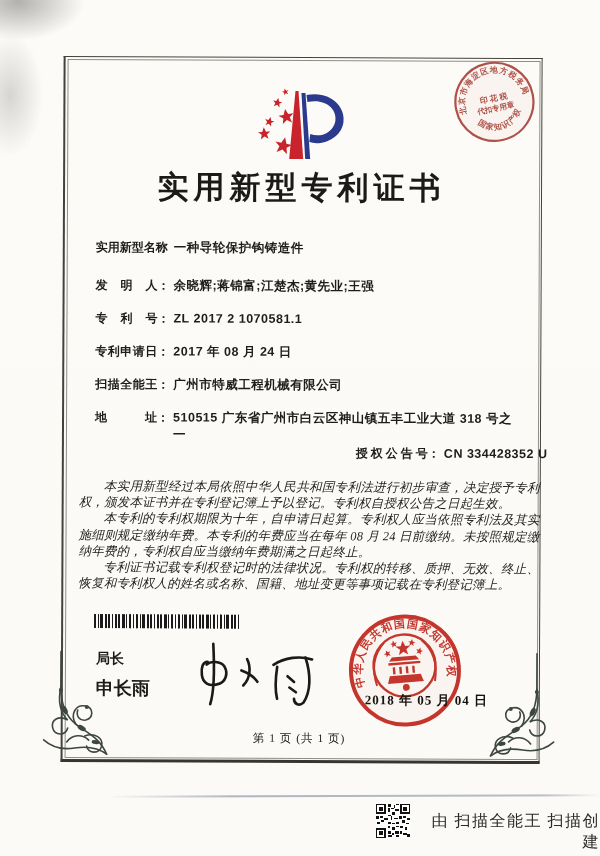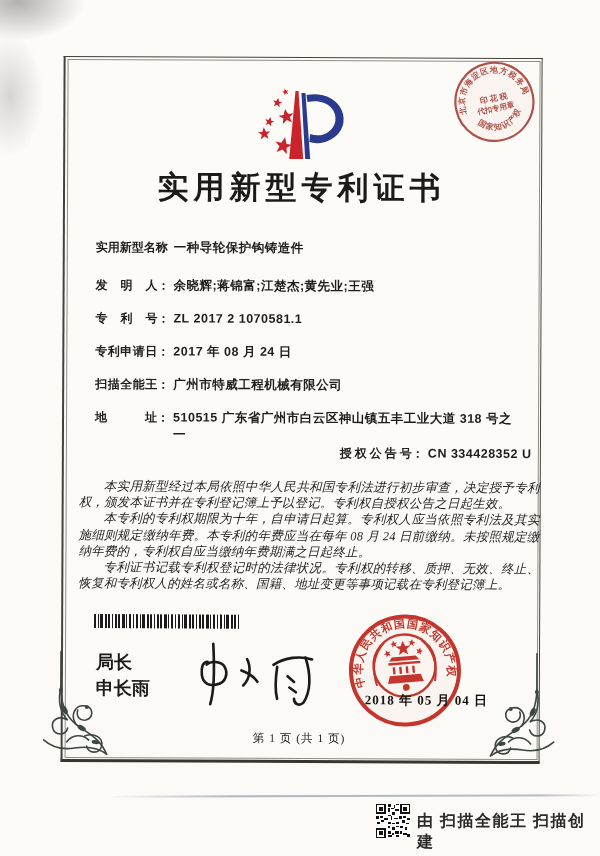--- a/index.html
+++ b/index.html
@@ -38,59 +38,59 @@
   .fields{
     position:absolute;left:95px;top:240px;width:448px;
     font-family:"Liberation Sans","DejaVu Sans",sans-serif;
     font-size:12px;font-weight:bold;color:#1e1d1b;
   }
   .frow{margin-bottom:16px;line-height:17px;white-space:nowrap;}
   .frow.first{margin-bottom:21px;}
   .frow.addr{margin-bottom:1px;}
   .frow.grant{position:relative;}
   .flabel{display:inline-block;width:62px;text-align:justify;text-align-last:justify;vertical-align:top;}
-  .flabel.wide{width:72px;}
+  .flabel.wide{width:72px;margin-left:16px;}
   .fcolon{vertical-align:top;}
   .fvalue{margin-left:4px;font-size:12.5px;letter-spacing:.5px;vertical-align:top;}
   .fvalue.block{display:inline-block;width:340px;white-space:normal;line-height:17px;}
   .grant2{position:absolute;left:245px;top:0;}
   .body-text{
     position:absolute;left:79px;top:479px;width:461px;
     font-size:12.5px;line-height:16.2px;color:#1f1e1c;
     font-style:italic;text-align:justify;letter-spacing:.2px;
   }
   .body-text p{margin:0;text-indent:2em;}
   .barcode{
     position:absolute;left:95px;top:615px;width:146px;height:14px;
     background:
       repeating-linear-gradient(90deg,#1a1a1a 0 1.5px,transparent 1.5px 3.5px),
       repeating-linear-gradient(90deg,#1a1a1a 0 1px,transparent 1px 6px);
   }
-  .signer-title{position:absolute;left:97px;top:651px;font-size:18px;font-weight:bold;
+  .signer-title{position:absolute;left:97px;top:651px;font-size:14px;font-weight:bold;
     font-family:"Liberation Sans","DejaVu Sans",sans-serif;color:#1c1b19;}
   .signer-name{position:absolute;left:97px;top:677px;font-size:18px;font-weight:bold;
     font-family:"Liberation Sans","DejaVu Sans",sans-serif;color:#1c1b19;}
   .signature{position:absolute;left:178px;top:633px;z-index:3;}
   .seal{position:absolute;left:347px;top:611px;opacity:.93;transform:rotate(-5deg);z-index:4;}
   .seal-date{
     position:absolute;left:366px;top:691px;z-index:5;
     font-size:13px;font-weight:bold;letter-spacing:1px;color:#17140f;
   }
   .page-no{
     position:absolute;left:62px;top:731px;width:477px;text-align:center;
     font-size:11.5px;color:#22211f;letter-spacing:1px;
   }
   .scan-line{
     position:absolute;left:108px;top:795px;width:492px;height:2px;transform:rotate(-.15deg);
     background:linear-gradient(90deg,rgba(140,150,175,0),rgba(115,125,150,.55) 25%,rgba(115,125,150,.5) 88%,rgba(140,150,175,0));
   }
   .qr{position:absolute;left:376px;top:804px;}
   .credit{
-    position:absolute;left:417px;top:811px;font-size:16px;font-weight:700;
-    color:#2a2a28;letter-spacing:1.5px;
+    position:absolute;left:417px;top:811px;font-size:16px;font-weight:400;
+    color:#2a2a28;letter-spacing:1.5px;text-align:right;
   }
 </style>
 </head>
 <body>
 
 <div class="sheet">
   <div class="cert">
 
     <div class="frame"></div>
 

